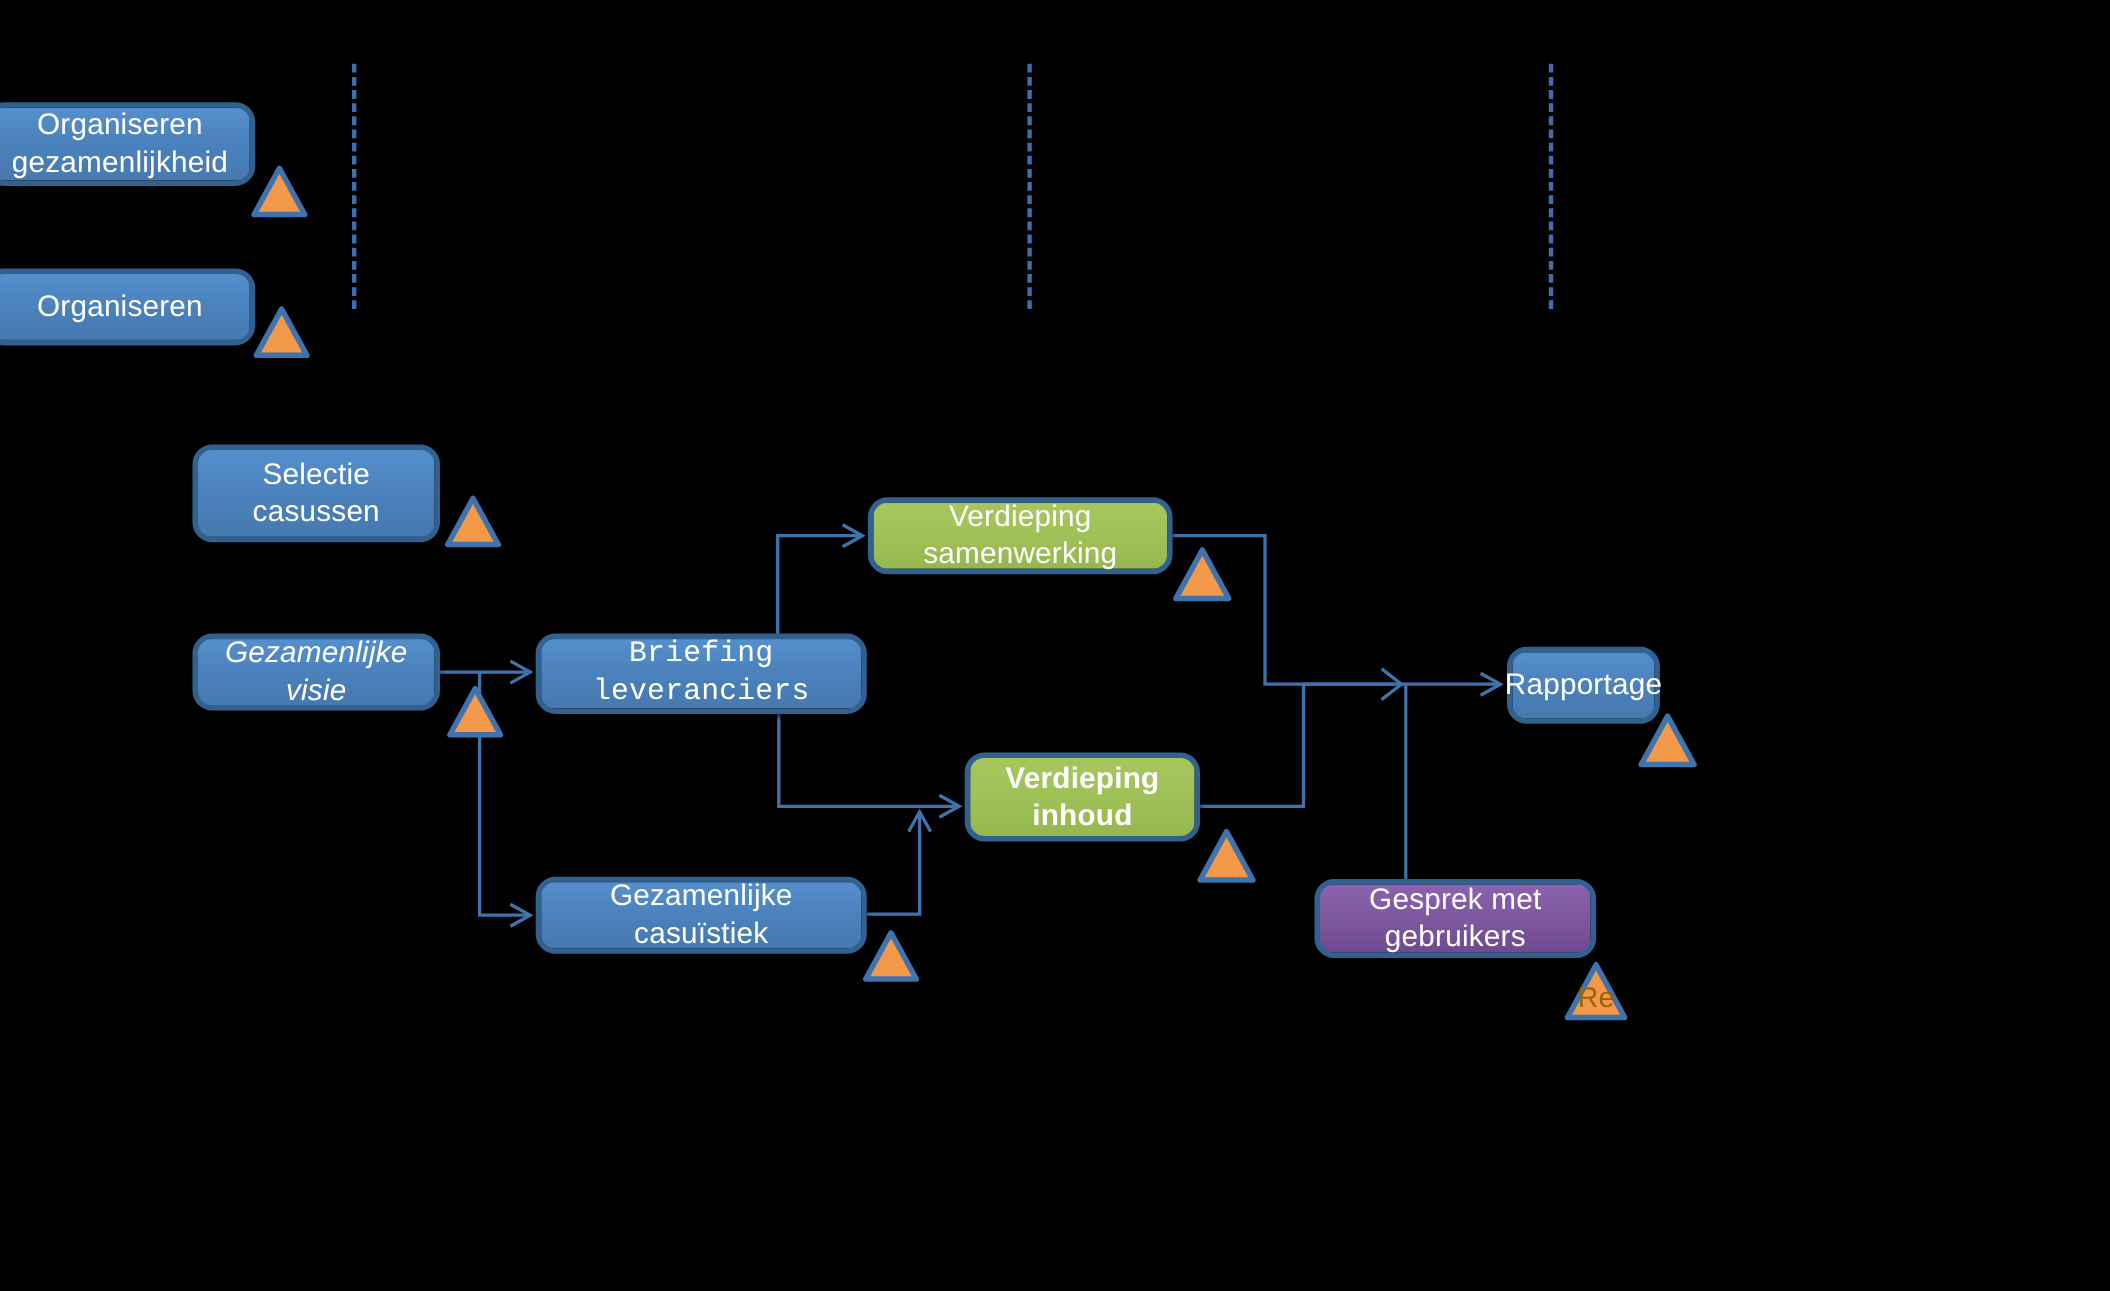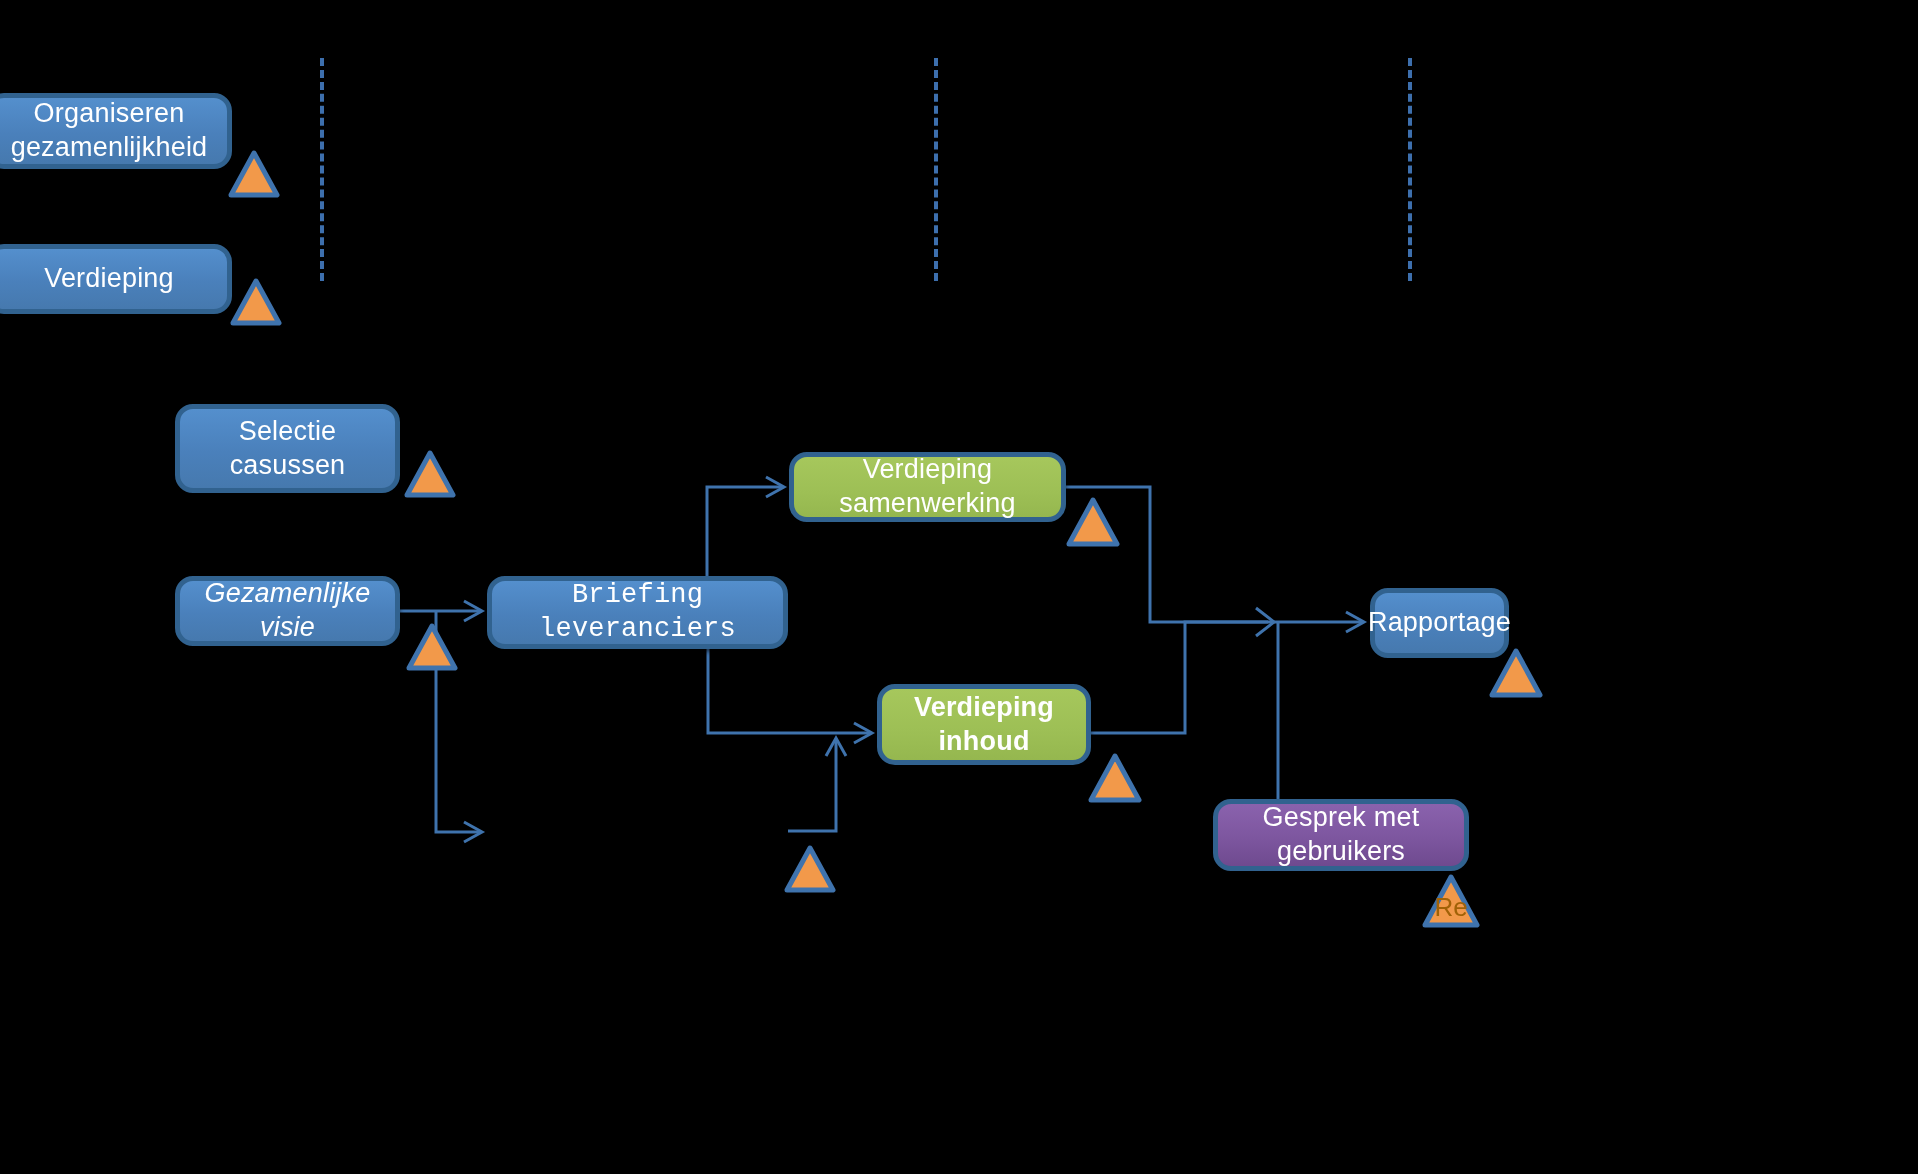--- a/index.html
+++ b/index.html
@@ -24,21 +24,20 @@
     box-shadow:0 3px 4px rgba(0,0,0,.55);
   }
   .node.blue{
     background:linear-gradient(180deg,#548fcd 0%,#4a80bb 55%,#4679ae 100%);
   }
   .node.green{
     background:linear-gradient(180deg,#a6c75c 0%,#9dbf55 60%,#95b74f 100%);
   }
   .node.purple{
     background:linear-gradient(180deg,#8a62ad 0%,#7d569f 55%,#6f4a8f 100%);
-    margin-left:18px;
   }
 
   
   .tri{
     position:absolute;
     display:block;
     overflow:visible;
   }
   .tri svg{display:block;overflow:visible;}
   .tri .tri-label{
@@ -113,35 +112,38 @@
     <g>
       <path d="M 1278 799 L 1278 622"></path>
     </g>
   </svg>
 
   <div class="node blue" style="left:-14px;top:93px;width:246px;height:76px;">
     <span>Organiseren gezamenlijkheid</span>
   </div>
 
   <div class="node blue" style="left:-14px;top:244px;width:246px;height:70px;">
-    <span>Verdieping</span>
+    <span>Organiseren</span>
   </div>
 
   <div class="node blue" style="left:175px;top:404px;width:225px;height:89px;">
     <span>Selectie casussen</span>
   </div>
 
   <div class="node blue" style="left:175px;top:576px;width:225px;height:70px;font-style:italic;">
     <span>Gezamenlijke  visie</span>
   </div>
 
   <div class="node blue" style="left:487px;top:576px;width:301px;height:73px;font-family:Liberation Mono, monospace;">
     <span>Briefing leveranciers</span>
   </div>
 
+  <div class="node blue" style="left:487px;top:797px;width:301px;height:70px;">
+    <span>Gezamenlijke casuïstiek</span>
+  </div>
 
   <div class="node green" style="left:789px;top:452px;width:277px;height:70px;">
     <span>Verdieping samenwerking</span>
   </div>
 
   <div class="node green" style="left:877px;top:684px;width:214px;height:81px;font-weight:bold;">
     <span>Verdieping inhoud</span>
   </div>
 
   <div class="node purple" style="left:1195px;top:799px;width:256px;height:72px;">

